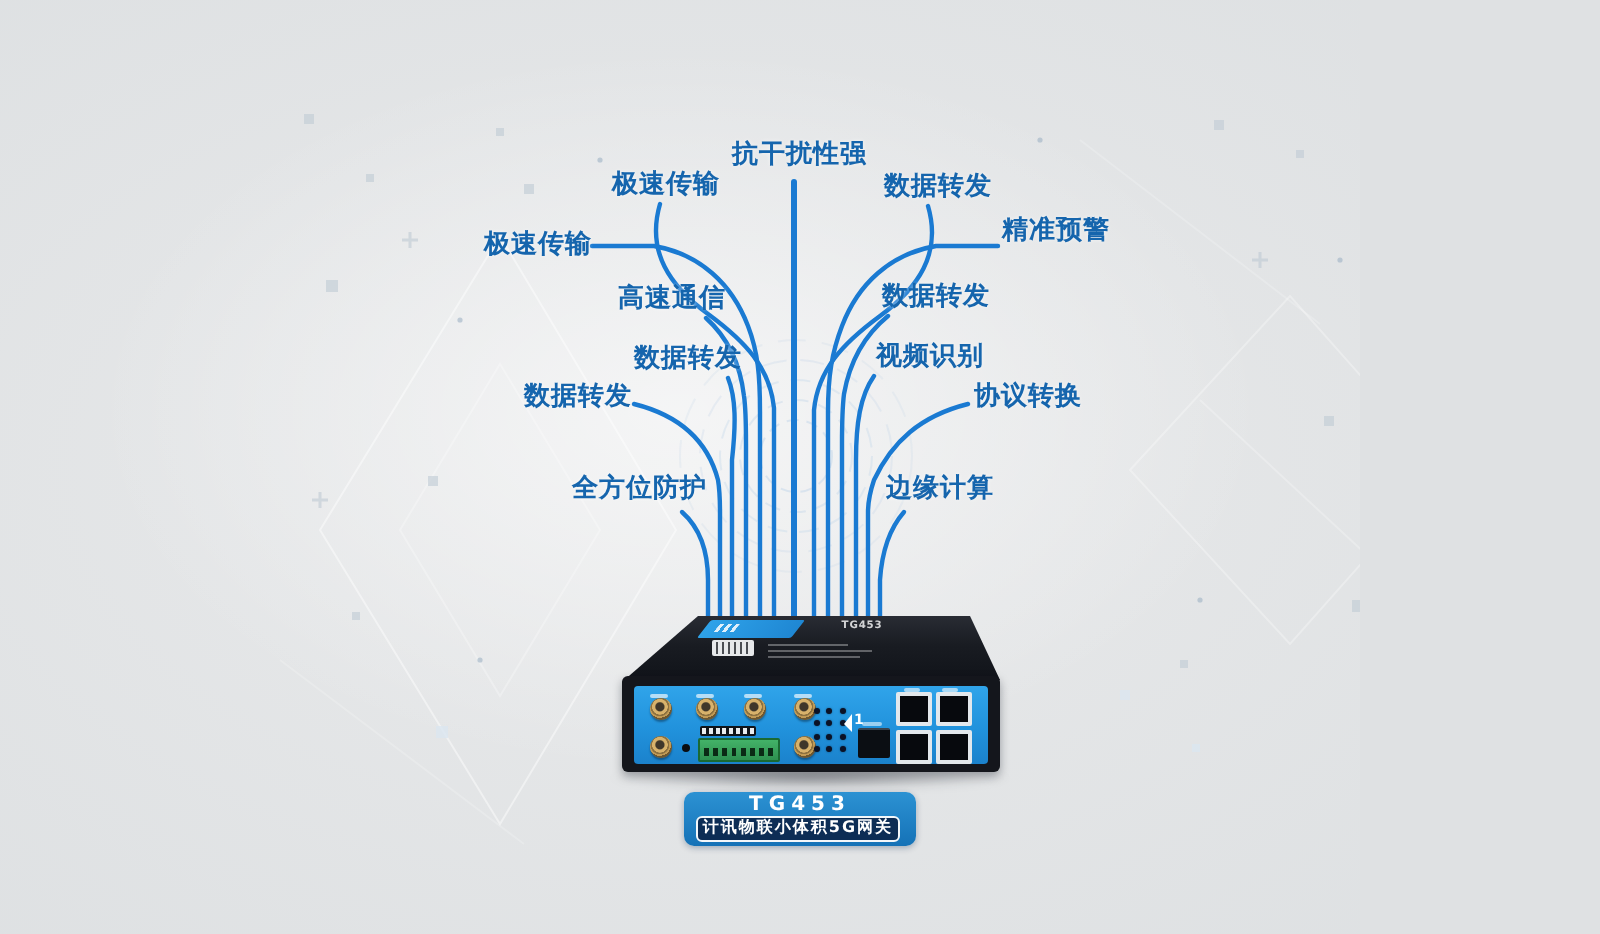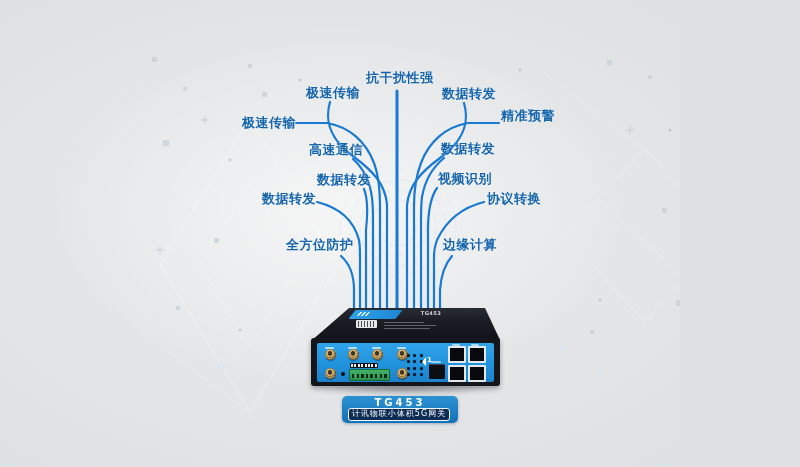--- a/index.html
+++ b/index.html
@@ -64,21 +64,21 @@
   .dev-shadow{position:absolute;left:303px;top:383px;width:204px;height:12px;
     background:radial-gradient(ellipse at 50% 50%, rgba(15,20,30,.38), rgba(15,20,30,0) 70%);
     filter:blur(2px);}
   
   .badge{position:absolute;left:342px;top:396px;width:116px;height:27px;border-radius:5px;
     background:linear-gradient(180deg,#2c92d3 0%,#1572b7 100%);
     box-shadow:0 1px 3px rgba(0,40,80,.3);text-align:center;}
   .badge-title{color:#fff;font-size:10px;font-weight:bold;letter-spacing:3px;line-height:13px;}
   .badge-sub{position:absolute;left:6px;right:8px;top:12px;height:11px;line-height:10px;
     background:#0d2d55;border:1px solid #f3f7fa;border-radius:3px;
-    color:#fff;font-size:8px;font-weight:normal;letter-spacing:1px;}
+    color:#fff;font-size:8px;font-weight:bold;letter-spacing:1px;}
 </style>
 </head>
 <body>
 
 <div class="stage">
 
   <svg class="overlay" width="800" height="467" viewBox="0 0 800 467">
 
     <g fill="none">
       <polygon points="160,265 250,118 338,265 250,412" stroke="#ffffff" stroke-opacity="0.45" stroke-width="1"></polygon>

